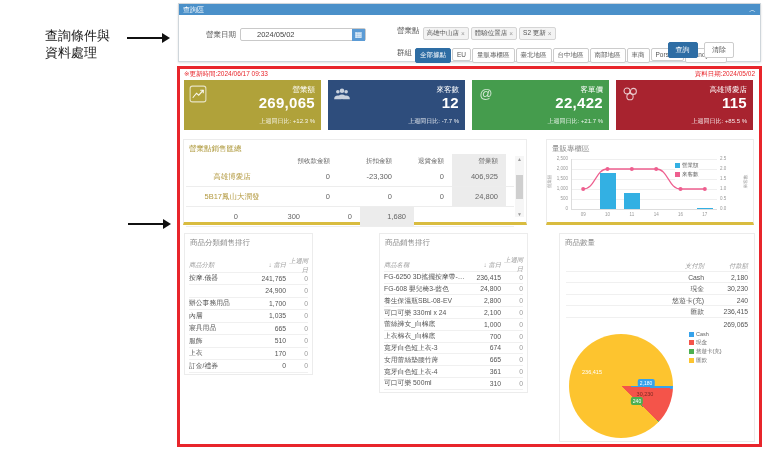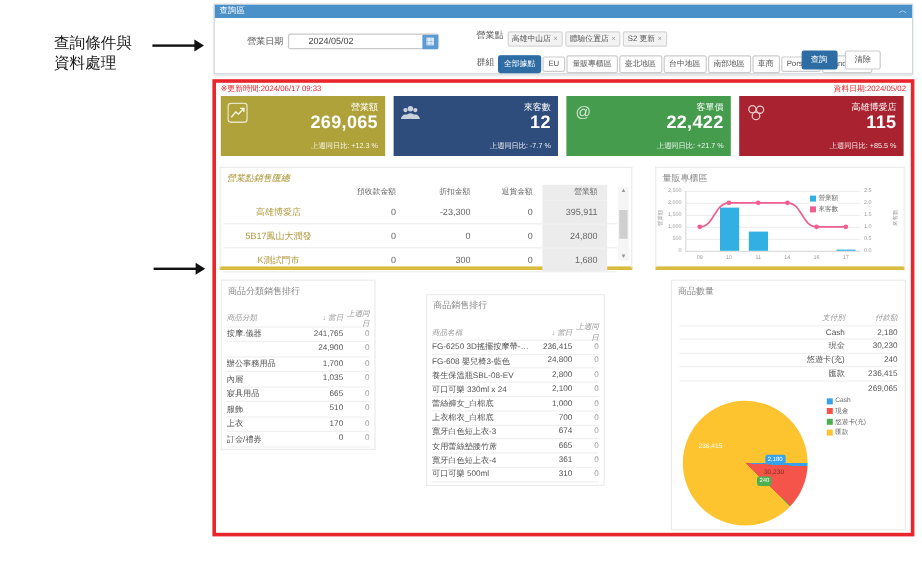--- a/index.html
+++ b/index.html
@@ -52,21 +52,21 @@
   .kpi-row { position:absolute; left:4px; right:6px; top:11px; height:50px; display:flex; gap:7px; }
   .kpi { flex:1; position:relative; color:#fff; }
   .kpi .icon { position:absolute; left:5px; top:5px; width:18px; height:18px; }
   .kpi .icon svg { width:100%; height:100%; }
   .kpi .label { position:absolute; right:6px; top:5px; font-size:7.5px; }
   .kpi .value { position:absolute; right:6px; top:14px; font-size:15px; font-weight:bold; letter-spacing:.3px; }
   .kpi .delta { position:absolute; right:6px; bottom:4px; font-size:6px; opacity:.9; }
 
   .card { position:absolute; background:#fff; border:1px solid #ececec; }
   .card-title { font-size:7.5px; padding:4px 5px 2px; }
-  .gold { color:#ab9534;font-style:italic; } .gray { color:#8a8a8a; }
+  .gold { color:#ab9534; } .gray { color:#8a8a8a; }
 
   .summary-card { left:3px; top:70px; width:344px; height:86px; border-bottom:3px solid #d9bc3f; }
   #summary-table { position:absolute; left:2px; right:12px; top:14px; }
   .srow { display:flex; font-size:7.5px; border-bottom:1px solid #ededed; }
   .srow.head { font-size:6.5px; color:#b3993f; border-bottom:none; }
   .srow.head .scell { height:13px; line-height:13px; }
   .scell { height:19px; line-height:19px; }
   .c-name { width:92px; text-align:center; color:#b3993f; }
   .c-num  { text-align:right; padding-right:8px; color:#666; }
   .c2 { width:60px; } .c3 { width:62px; } .c4 { width:52px; }
@@ -80,21 +80,21 @@
   #hourly-plot { position:absolute; left:0; top:13px; right:0; bottom:0; }
   .grid { position:absolute; height:1px; background:#efefef; }
   .axisline { position:absolute; background:#ddd; }
   .tick { position:absolute; font-size:4.5px; color:#999; }
   .bar { position:absolute; background:#33b0e3; }
   .yaxis-title { position:absolute; font-size:4.5px; color:#999; white-space:nowrap; transform:rotate(-90deg); }
   .leg { display:flex; align-items:center; gap:2px; font-size:5.5px; color:#666; margin-bottom:2px; }
   .sq { width:5px; height:5px; display:inline-block; }
 
   .rank-card.a { left:4px; top:164px; width:129px; height:142px; }
-  .rank-card.b { left:175px; top:164px; width:149px; height:160px;margin-top:12px; }
+  .rank-card.b { left:199px; top:164px; width:149px; height:160px; }
   .rank-table { margin:10px 4px 0; }
   .rrow { display:flex; border-bottom:1px solid #f0f0f0; font-size:6.8px; color:#555; align-items:center; }
   .rrow.head { color:#999; font-size:6.3px; font-style:italic; }
   .a .rrow { height:12.5px; } .b .rrow { height:11.8px; }
   .r-name { flex:1; text-align:left; white-space:nowrap; overflow:hidden; text-overflow:ellipsis; }
   .r-v1 { width:36px; text-align:right; }
   .r-v2 { width:22px; text-align:right; color:#999; }
 
   .pay-card { left:379px; top:164px; width:196px; height:209px; }
   #payment-table { margin:10px 6px 0; }
@@ -218,31 +218,30 @@
             <span class="scell c-num c2">預收款金額</span>
             <span class="scell c-num c3">折扣金額</span>
             <span class="scell c-num c4">退貨金額</span>
             <span class="scell c-num c5">營業額</span>
           </div>
           <div class="srow">
             <span class="scell c-name">高雄博愛店</span>
             <span class="scell c-num c2">0</span>
             <span class="scell c-num c3">-23,300</span>
             <span class="scell c-num c4">0</span>
-            <span class="scell c-num c5">395,911</span>
+            <span class="scell c-num c5">406,925</span>
           </div>
           <div class="srow">
             <span class="scell c-name">5B17鳳山大潤發</span>
             <span class="scell c-num c2">0</span>
             <span class="scell c-num c3">0</span>
             <span class="scell c-num c4">0</span>
             <span class="scell c-num c5">24,800</span>
           </div>
           <div class="srow">
-            <span class="scell c-name">K測試門市</span>
             <span class="scell c-num c2">0</span>
             <span class="scell c-num c3">300</span>
             <span class="scell c-num c4">0</span>
             <span class="scell c-num c5">1,680</span>
           </div>
         </div>
       <div class="vscroll">
         <span>▲</span>
         <span class="sthumb"></span>
         <span>▼</span>

